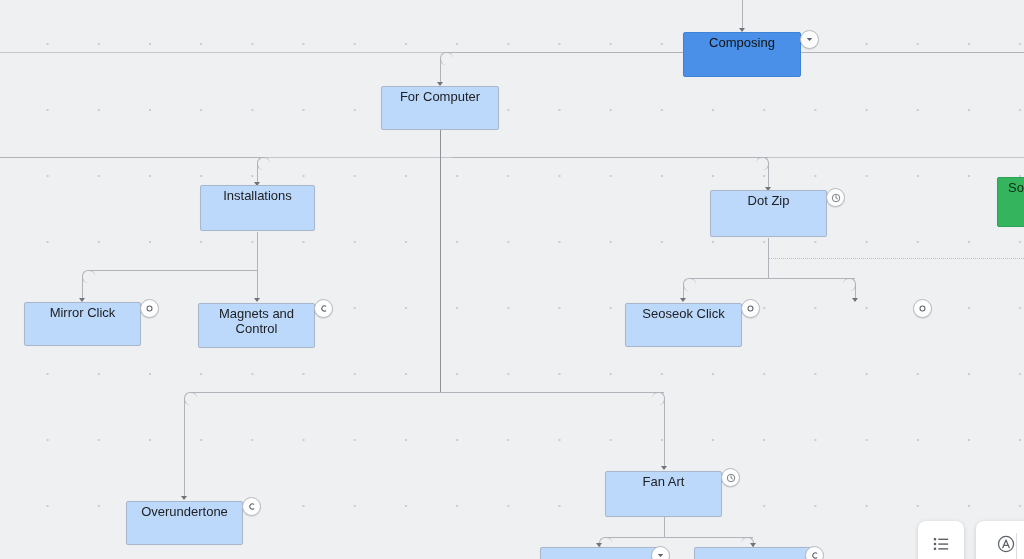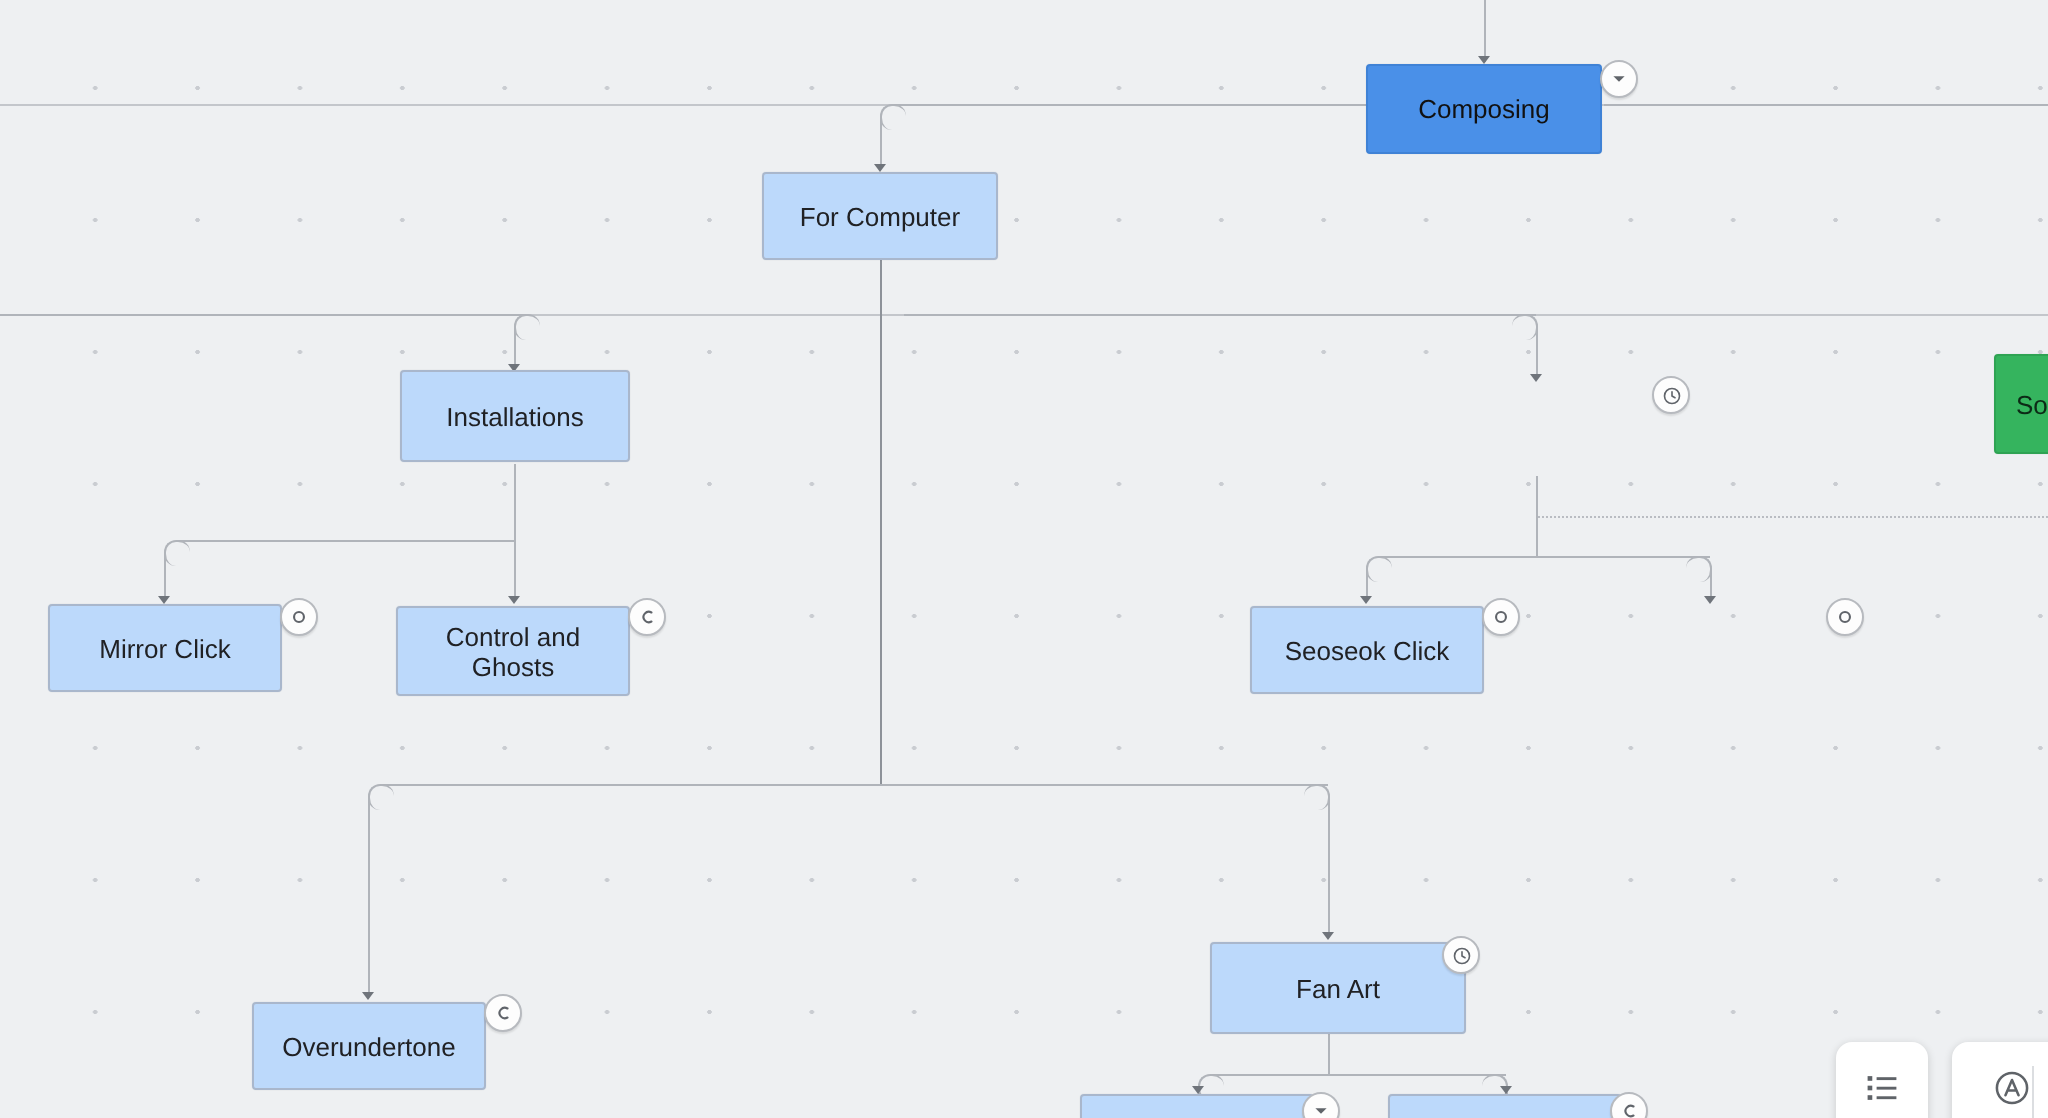--- a/index.html
+++ b/index.html
@@ -51,21 +51,21 @@
     position: absolute;
     border: 1px solid #b0b4ba;
     border-radius: 6px;
     background: transparent;
   }
   
   .node {
     position: absolute;
     box-sizing: border-box;
     display: flex;
-    align-items: center;
+    align-items: flex-start;
     justify-content: center;
     text-align: center;
     border: 1px solid #a9b7cc;
     border-radius: 2px;
     color: #202124;
     font-size: 13px;
     line-height: 15px;
     padding: 2px 6px;
     background: #bcd9fb;
     box-shadow: 0 0 0 0.5px rgba(0,0,0,0.02);
@@ -195,38 +195,41 @@
   </div>
 
   <div class="node" style="left:381px; top:86px; width:118px; height:44px;">
     <span>For Computer</span>
   </div>
 
   <div class="node" style="left:200px; top:185px; width:115px; height:46px;">
     <span>Installations</span>
   </div>
 
+  <div class="node" style="left:710px; top:190px; width:117px; height:47px;">
+    <span>Dot Zip</span>
+  </div>
   <div class="badge" style="left:826px; top:188px;">
     <svg width="10" height="10" viewBox="0 0 16 16">
       <circle cx="8" cy="8" r="6" fill="none" stroke="#60646a" stroke-width="1.3"></circle>
       <path d="M8 4.6 L8 8 L10.4 9.4" fill="none" stroke="#60646a" stroke-width="1.3" stroke-linecap="round"></path>
     </svg>
   </div>
 
   <div class="node" style="left:24px; top:302px; width:117px; height:44px;">
     <span>Mirror Click</span>
   </div>
   <div class="badge" style="left:140px; top:299px;">
     <svg width="9" height="9" viewBox="0 0 12 12">
         <circle cx="6" cy="6" r="3.3" fill="none" stroke="#60646a" stroke-width="1.4"></circle>
       </svg>
   </div>
 
   <div class="node" style="left:198px; top:303px; width:117px; height:45px;">
-    <span>Control and Ghosts</span>
+    <span>Magnets and Control</span>
   </div>
   <div class="badge" style="left:314px; top:299px;">
     <svg width="9" height="9" viewBox="0 0 12 12">
         <path d="M9 3 A3.5 3.5 0 1 0 9 9" fill="none" stroke="#60646a" stroke-width="1.4" stroke-linecap="round"></path>
       </svg>
   </div>
 
   <div class="node" style="left:625px; top:303px; width:117px; height:44px;">
     <span>Seoseok Click</span>
   </div>
@@ -248,21 +251,21 @@
 
   <div class="node" style="left:126px; top:501px; width:117px; height:44px;">
     <span>Overundertone</span>
   </div>
   <div class="badge" style="left:242px; top:497px;">
     <svg width="9" height="9" viewBox="0 0 12 12">
         <path d="M9 3 A3.5 3.5 0 1 0 9 9" fill="none" stroke="#60646a" stroke-width="1.4" stroke-linecap="round"></path>
       </svg>
   </div>
 
-  <div class="node" style="left:605px; top:471px; width:128px; height:46px;">
+  <div class="node" style="left:605px; top:471px; width:117px; height:46px;">
     <span>Fan Art</span>
   </div>
   <div class="badge" style="left:721px; top:468px;">
     <svg width="10" height="10" viewBox="0 0 16 16">
       <circle cx="8" cy="8" r="6" fill="none" stroke="#60646a" stroke-width="1.3"></circle>
       <path d="M8 4.6 L8 8 L10.4 9.4" fill="none" stroke="#60646a" stroke-width="1.3" stroke-linecap="round"></path>
     </svg>
   </div>
 
   <div class="node" style="left:540px; top:547px; width:117px; height:44px;">

